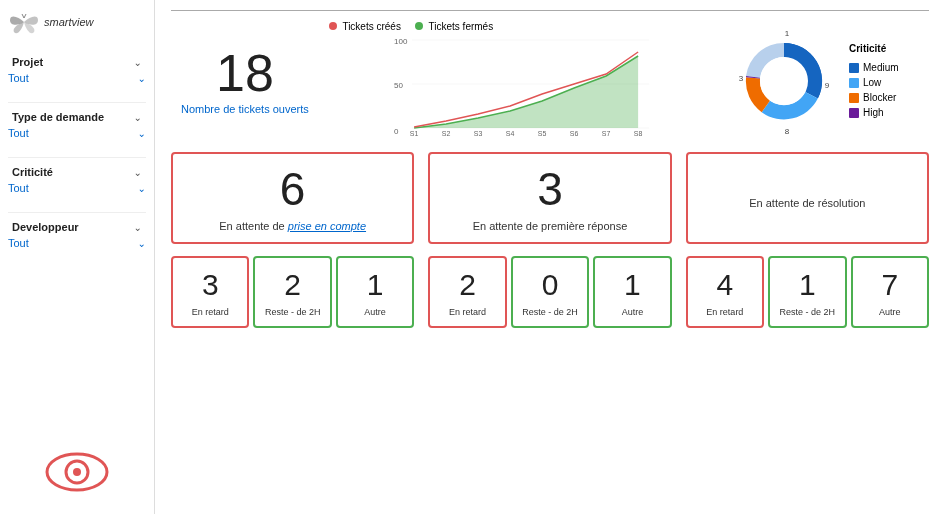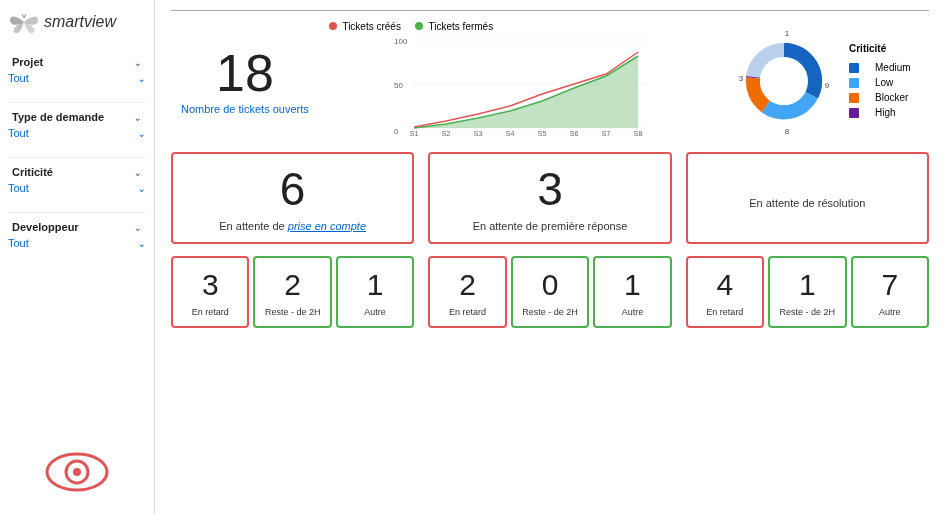--- a/index.html
+++ b/index.html
@@ -32,21 +32,21 @@
       margin-bottom: 14px;
       padding-bottom: 6px;
     }
 
     .logo-butterfly {
       width: 32px;
       height: 24px;
     }
 
     .logo-text {
-      font-size: 16px;
+      font-size: 11px;
       color: #333;
       font-style: italic;
     }
 
     .filter-section {
       margin-bottom: 10px;
     }
 
     .filter-label-row {
       display: flex;
@@ -196,21 +196,21 @@
     .donut-legend {
       display: flex;
       flex-direction: column;
       gap: 4px;
       font-size: 10px;
     }
 
     .legend-item {
       display: flex;
       align-items: center;
-      gap: 16px;
+      gap: 4px;
     }
 
     .legend-square {
       width: 10px;
       height: 10px;
       border-radius: 1px;
       display: inline-block;
     }
 
     

